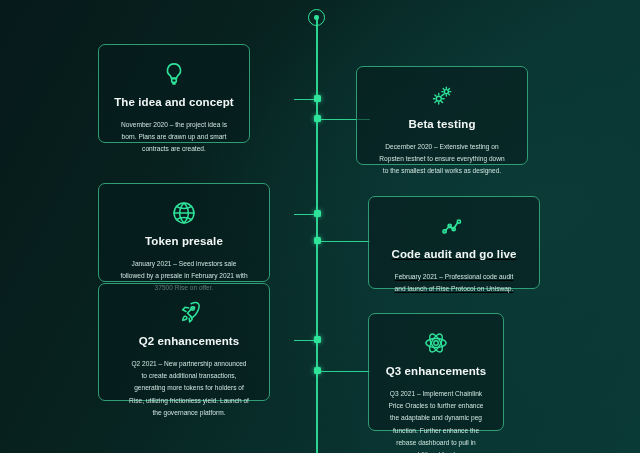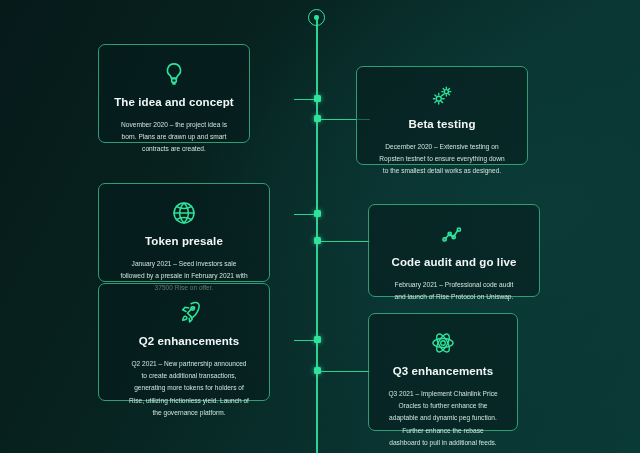--- a/index.html
+++ b/index.html
@@ -106,23 +106,23 @@
     font-size: 6.6px;
     line-height: 1.85;
     color: #cfe3de;
     max-width: 92%;
   }
 
   
   #card-idea      { left: 98px;  top: 44px;  width: 152px; height: 99px; }
   #card-beta      { left: 356px; top: 66px;  width: 172px; height: 99px; }
   #card-presale   { left: 98px;  top: 163px; width: 172px; height: 99px; margin-top: 20px; }
-  #card-audit     { left: 368px; top: 204px; width: 172px; height: 93px; }
+  #card-audit     { left: 368px; top: 196px; width: 172px; height: 93px; text-decoration: underline; }
   #card-q2        { left: 98px;  top: 283px; width: 172px; height: 118px; padding-left: 24px; }
-  #card-q3        { left: 368px; top: 313px; width: 150px; height: 118px; }
+  #card-q3        { left: 368px; top: 313px; width: 136px; height: 118px; }
 </style>
 </head>
 <body>
 
 <div class="stage">
 
   <div class="spine-cap"></div>
   <div class="spine"></div>
 
   <div class="branch left" style="top:98.5px;  width:22px;"></div>

